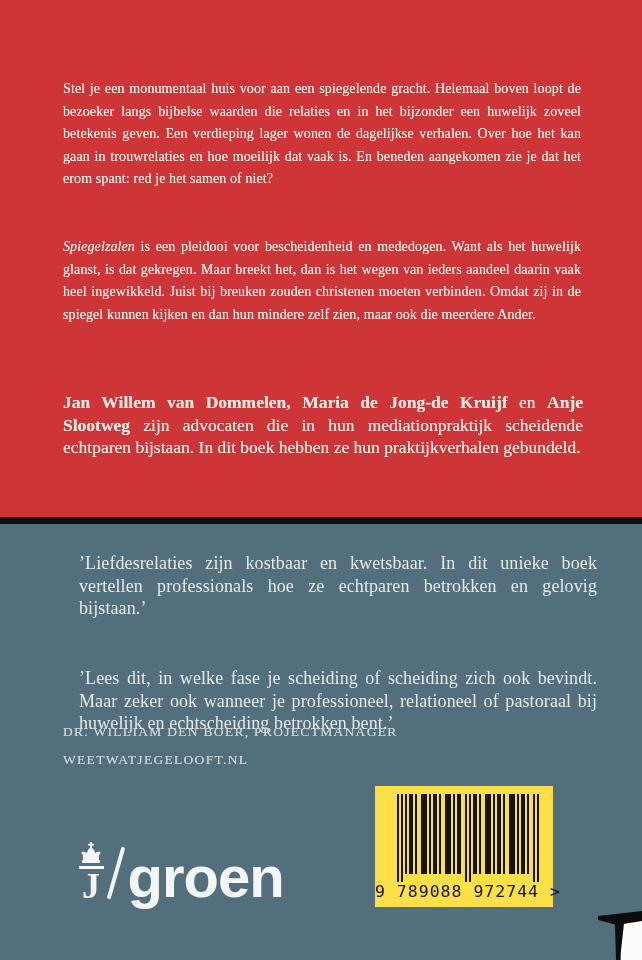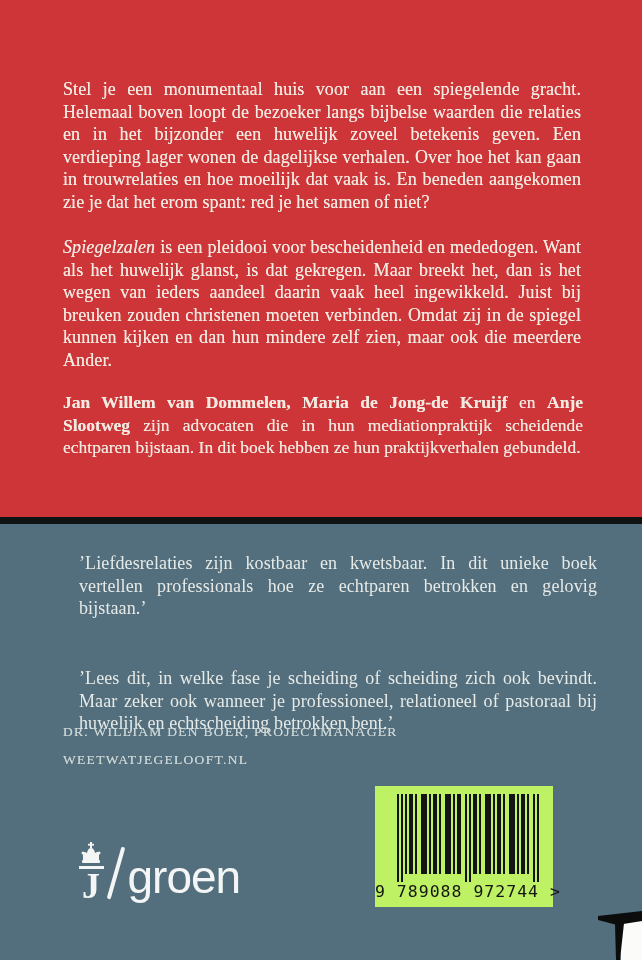--- a/index.html
+++ b/index.html
@@ -7,21 +7,21 @@
     position:relative;width:642px;height:960px;overflow:hidden;
     background:#536e7c;
     font-family:"Liberation Serif","DejaVu Serif",serif;
   }
   .abs{position:absolute;}
   
   .red-section{left:0;top:0;width:642px;height:517px;background:#cd3538;}
   .divider{left:0;top:517px;width:642px;height:7px;background:#101314;}
   .body-par{
     left:63px;width:518px;margin:0;
-    color:#f2e9e0;font-size:18px;line-height:22.6px;
+    color:#f2e9e0;font-size:14px;line-height:22.6px;
     text-align:justify;letter-spacing:.1px;
     text-shadow:0 0 .6px rgba(242,233,224,.85);
   }
   .authors-par{
     left:63px;width:520px;margin:0;
     color:#f2e9e0;font-size:17.5px;line-height:22.5px;
     text-align:justify;
     text-shadow:0 0 .5px rgba(242,233,224,.8);
   }
   .authors-par .names{font-weight:bold;}
@@ -35,42 +35,42 @@
     left:63px;width:518px;margin:0;
     color:#ccd6d5;font-size:13.5px;line-height:28px;
     letter-spacing:1.3px;text-align:left;
     text-shadow:0 0 .4px rgba(204,214,213,.8);
   }
   .website{
     left:375px;top:761px;width:178px;margin:0;text-align:center;
     color:#eaeeeb;font-size:16px;font-weight:bold;letter-spacing:.3px;
   }
   
-  .barcode-box{left:375px;top:786px;width:178px;height:121px;background:#bef264;}
+  .barcode-box{left:375px;top:786px;width:178px;height:121px;background:#fde047;}
   .barcode-box svg{display:block;}
   .barcode-digits{
     position:absolute;left:0;bottom:6px;width:178px;text-align:center;
     font-family:"DejaVu Sans Mono",monospace;font-size:16.5px;color:#141414;
     letter-spacing:1px;white-space:nowrap;
   }
   
   .logo{left:76px;top:842px;display:flex;align-items:flex-start;color:#f4f6f5;}
   .logo-j-col{display:flex;flex-direction:column;align-items:center;width:30px;}
   .logo-j-col .overline{width:25px;height:3px;background:#f4f6f5;margin-top:2px;}
   .logo-j{
     font-family:"Liberation Serif",serif;font-weight:bold;
     font-size:36px;line-height:34px;margin-top:0;
   }
   .logo-slash{
     width:3.5px;height:54px;background:#f4f6f5;
     transform:rotate(16deg);margin:4px 10px 0 8px;border-radius:2px;
   }
   .logo-name{
-    font-family:"Liberation Sans",sans-serif;font-weight:normal;
-    font-size:46px;line-height:46px;letter-spacing:-1px;margin-top:12px;
+    font-family:"Liberation Sans",sans-serif;font-weight:bold;
+    font-size:58px;line-height:46px;letter-spacing:-1px;margin-top:12px;
   }
   
   .corner{right:0;bottom:0;width:44px;height:52px;}
 </style>
 </head>
 <body>
 
 <div class="page">
 
   <div class="abs red-section">

